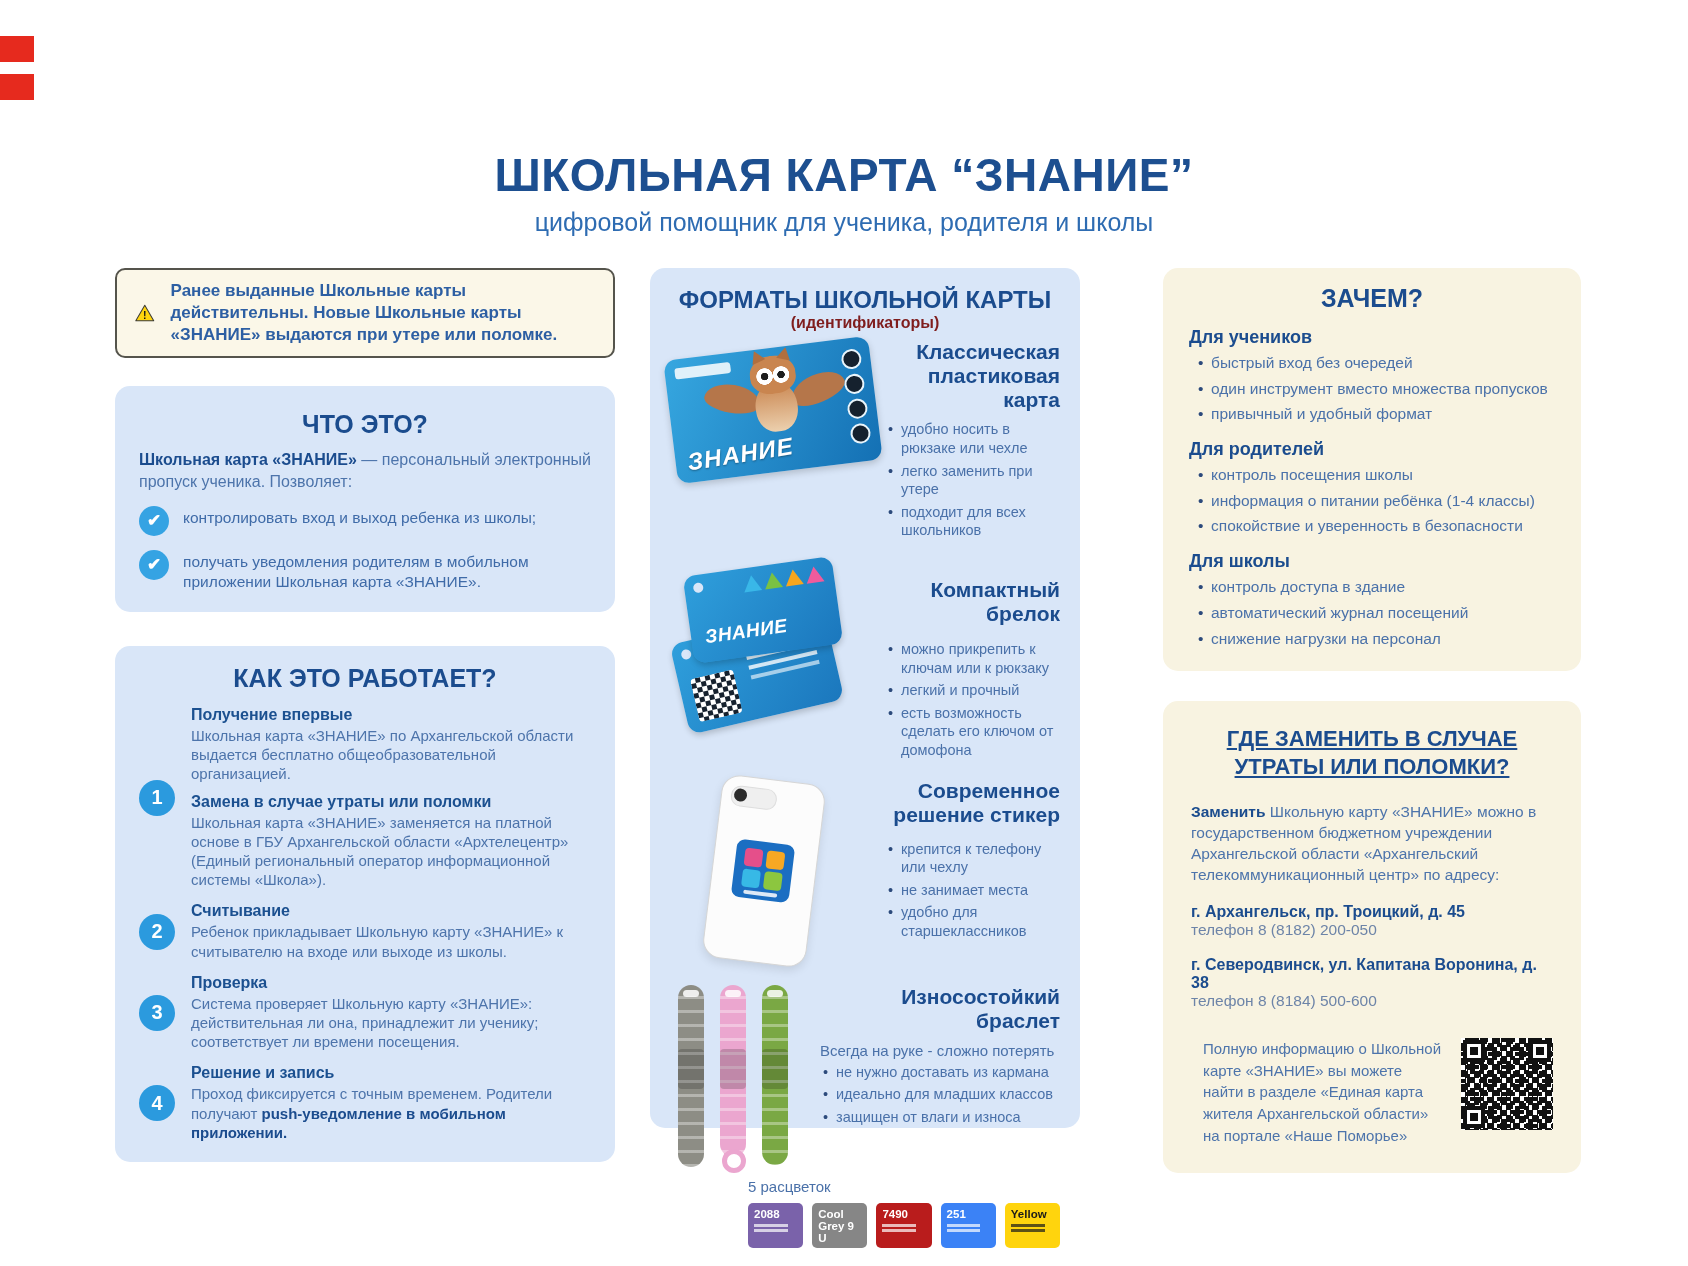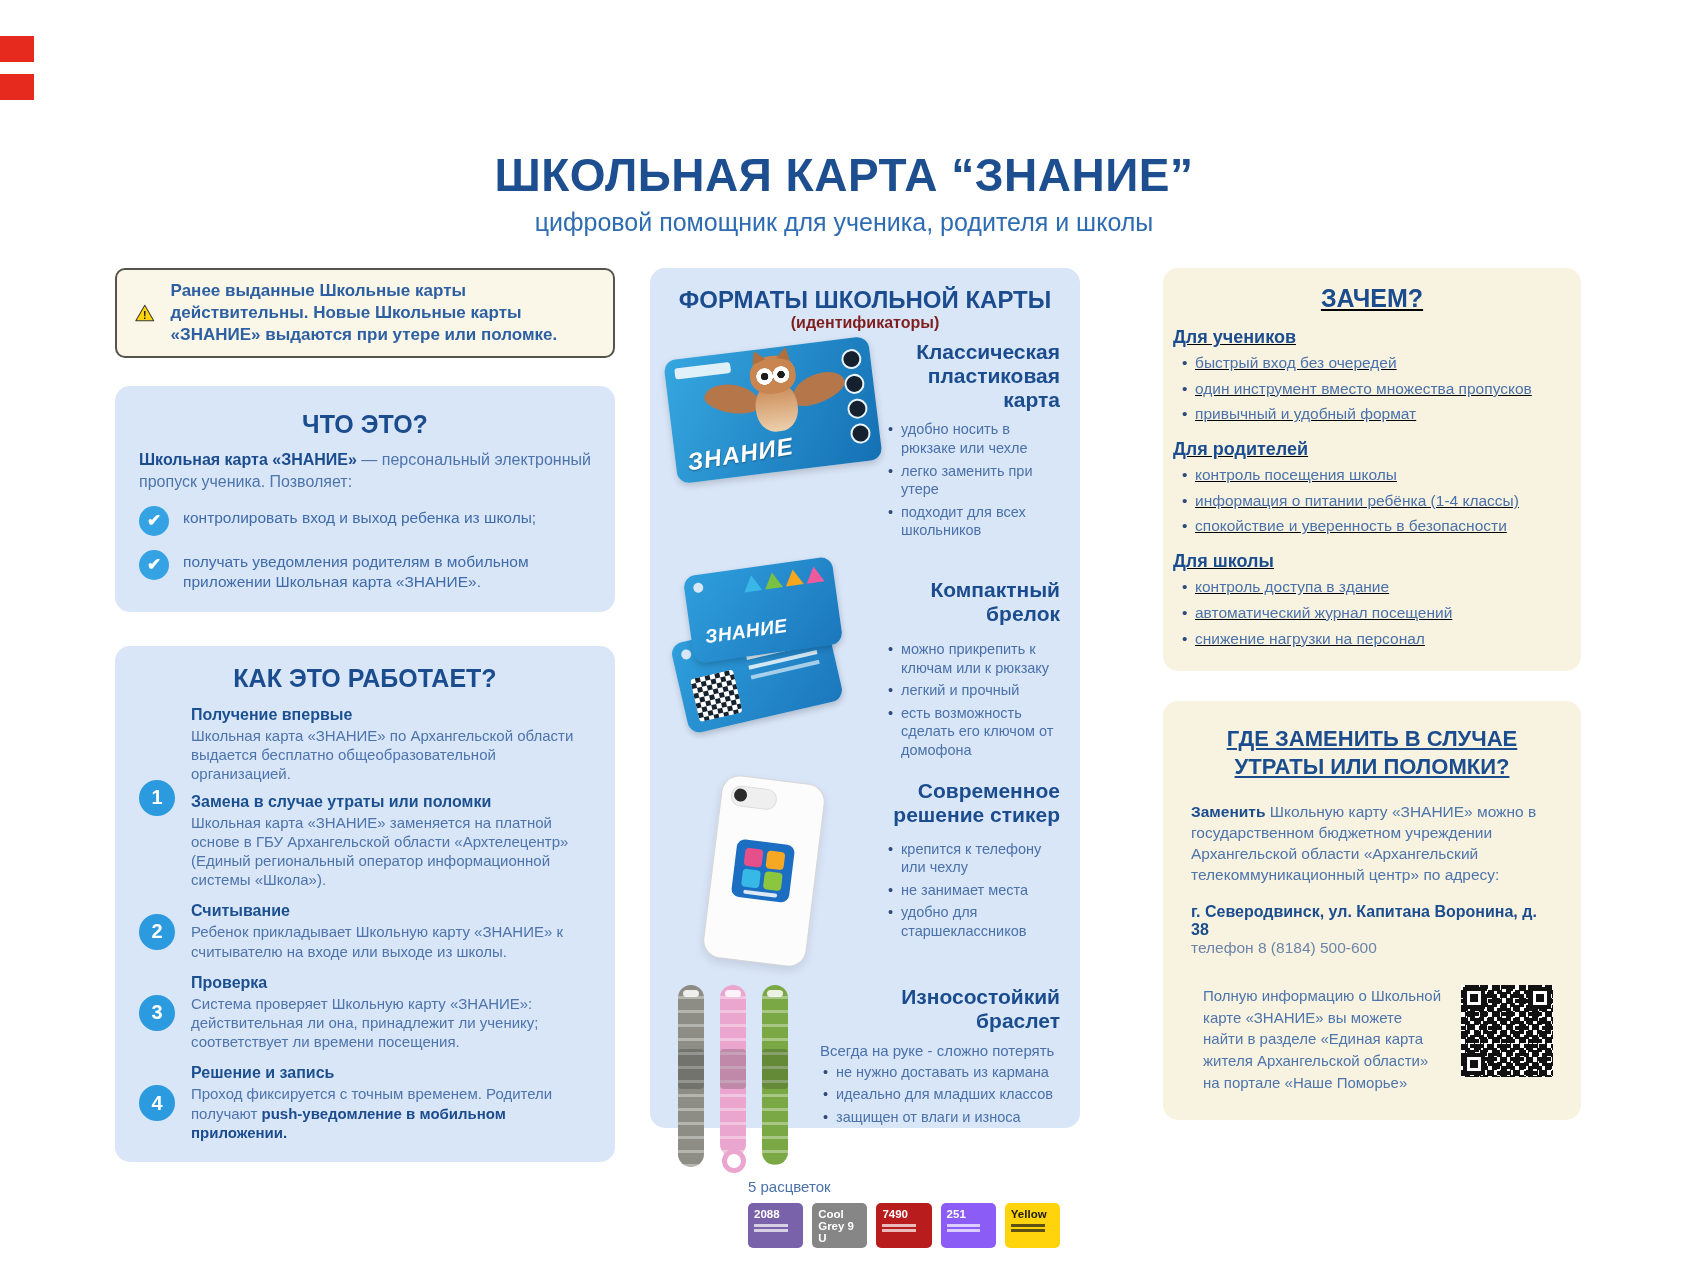--- a/index.html
+++ b/index.html
@@ -145,21 +145,21 @@
   .colors-label { font-size:15px; color:#4a71a9; margin-bottom:8px; }
   .sw-row { display:flex; gap:9px; }
   .swatch { width:68px; height:45px; border-radius:5px; box-sizing:border-box; padding:5px 6px; }
   .sw-inner { display:block; }
   .sw-label { display:block; font-size:11.5px; font-weight:bold; line-height:1.05; }
   .sw-sub { display:block; width:78%; height:3px; margin-top:4px; background:currentColor; opacity:.7;
             box-shadow:0 5px 0 0 currentColor; }
 
   
   .col-right { position:absolute; left:1163px; top:268px; width:418px; }
-  .why { box-sizing:border-box; padding:12px 10px 22px;text-decoration:underline; }
+  .why { box-sizing:border-box; padding:12px 26px 22px; }
   .why h3 { margin:14px 0 4px; font-size:18px; color:#1b4c8e; }
   .why .bullet { font-size:15.5px; margin-left:22px; line-height:1.4; }
 
   .where { margin-top:30px; box-sizing:border-box; padding:18px 28px 26px; }
   .where h2 { margin:6px 0 22px; text-align:center; font-size:22px; color:#1b4c8e; line-height:1.25;text-decoration:underline; }
   .where .intro { margin:0; font-size:15.5px; color:#4d74ab; line-height:1.35; }
   .where .intro b { color:#1b4c8e; }
   .addr { margin-top:17px; }
   .addr b { display:block; font-size:16px; color:#1b4c8e; }
   .addr span { font-size:15.5px; color:#6d84a8; }
@@ -356,21 +356,21 @@
               <span class="sw-label">Cool Grey 9 U</span>
               <span class="sw-sub"></span>
             </span>
         </div>
         <div class="swatch" style="background: #b91c1c;">
           <span class="sw-inner" style="color: rgb(255, 255, 255);">
               <span class="sw-label">7490</span>
               <span class="sw-sub"></span>
             </span>
         </div>
-        <div class="swatch" style="background: #8b5cf6;">
+        <div class="swatch" style="background: #3b82f6;">
           <span class="sw-inner" style="color: rgb(255, 255, 255);">
               <span class="sw-label">251</span>
               <span class="sw-sub"></span>
             </span>
         </div>
         <div class="swatch" style="background: rgb(255, 212, 13);">
           <span class="sw-inner" style="color: rgb(26, 26, 26);">
               <span class="sw-label">Yellow</span>
               <span class="sw-sub"></span>
             </span>
@@ -397,20 +397,24 @@
       <h3>Для школы</h3>
       <div class="bullet">контроль доступа в здание</div>
       <div class="bullet">автоматический журнал посещений</div>
       <div class="bullet">снижение нагрузки на персонал</div>
     </div>
 
     <div class="panel-cream where">
       <h2>ГДЕ ЗАМЕНИТЬ В СЛУЧАЕ УТРАТЫ ИЛИ ПОЛОМКИ?</h2>
       <p class="intro"><b>Заменить</b><span> Школьную карту «ЗНАНИЕ» можно  в государственном бюджетном учреждении Архангельской области «Архангельский телекоммуникационный центр» по адресу:</span></p>
 
+      <div class="addr">
+        <b>г. Архангельск, пр. Троицкий, д. 45</b>
+        <span>телефон 8 (8182) 200-050</span>
+      </div>
       <div class="addr">
         <b>г. Северодвинск, ул. Капитана Воронина, д. 38</b>
         <span>телефон 8 (8184) 500-600</span>
       </div>
 
       <div class="info-row">
         <p>Полную информацию о Школьной карте «ЗНАНИЕ» вы можете найти в разделе «Единая карта жителя Архангельской области» на портале «Наше Поморье»</p>
         <div class="qr">
           <i class="qf tl"></i>
             <i class="qf tr"></i>

